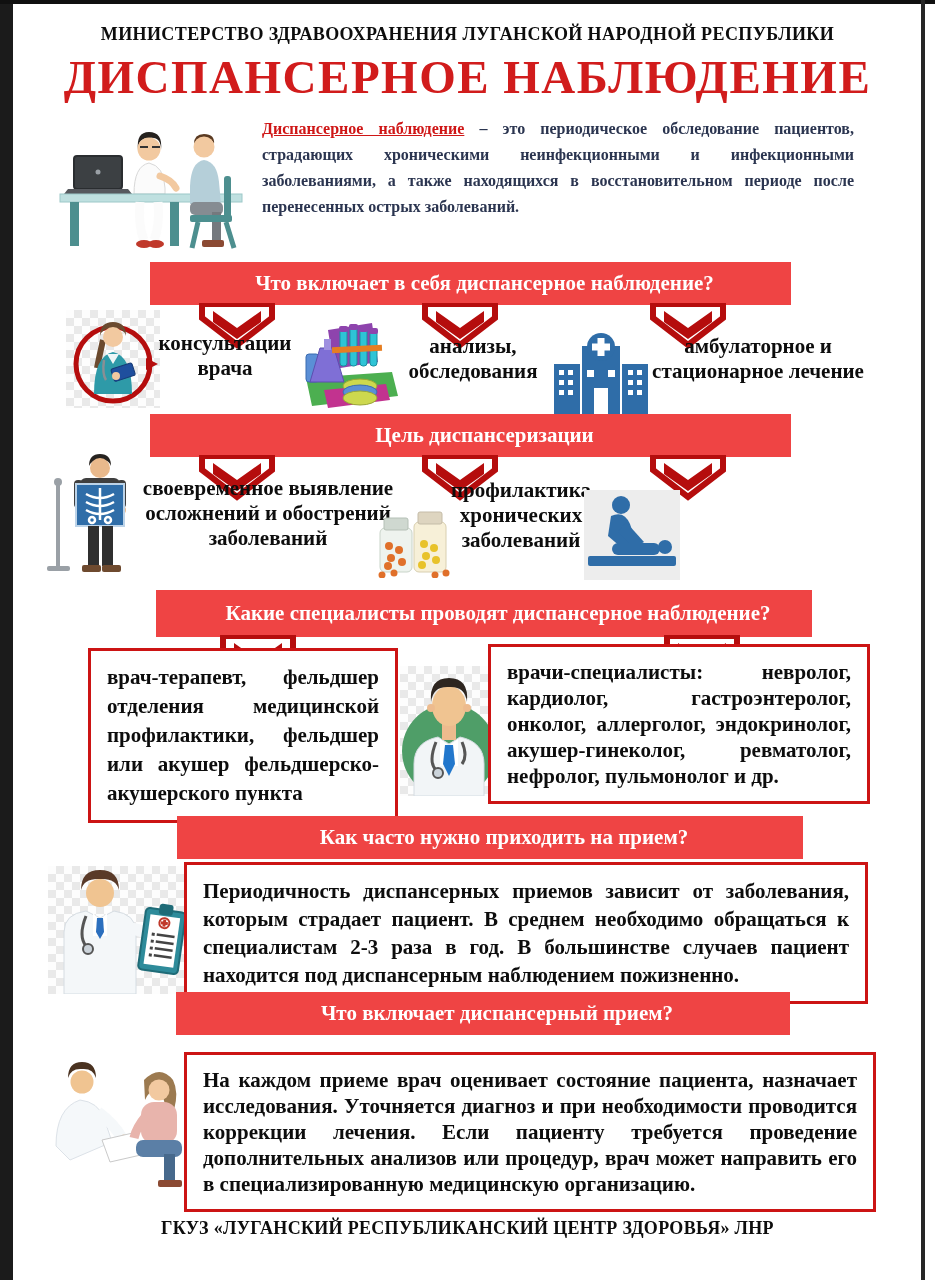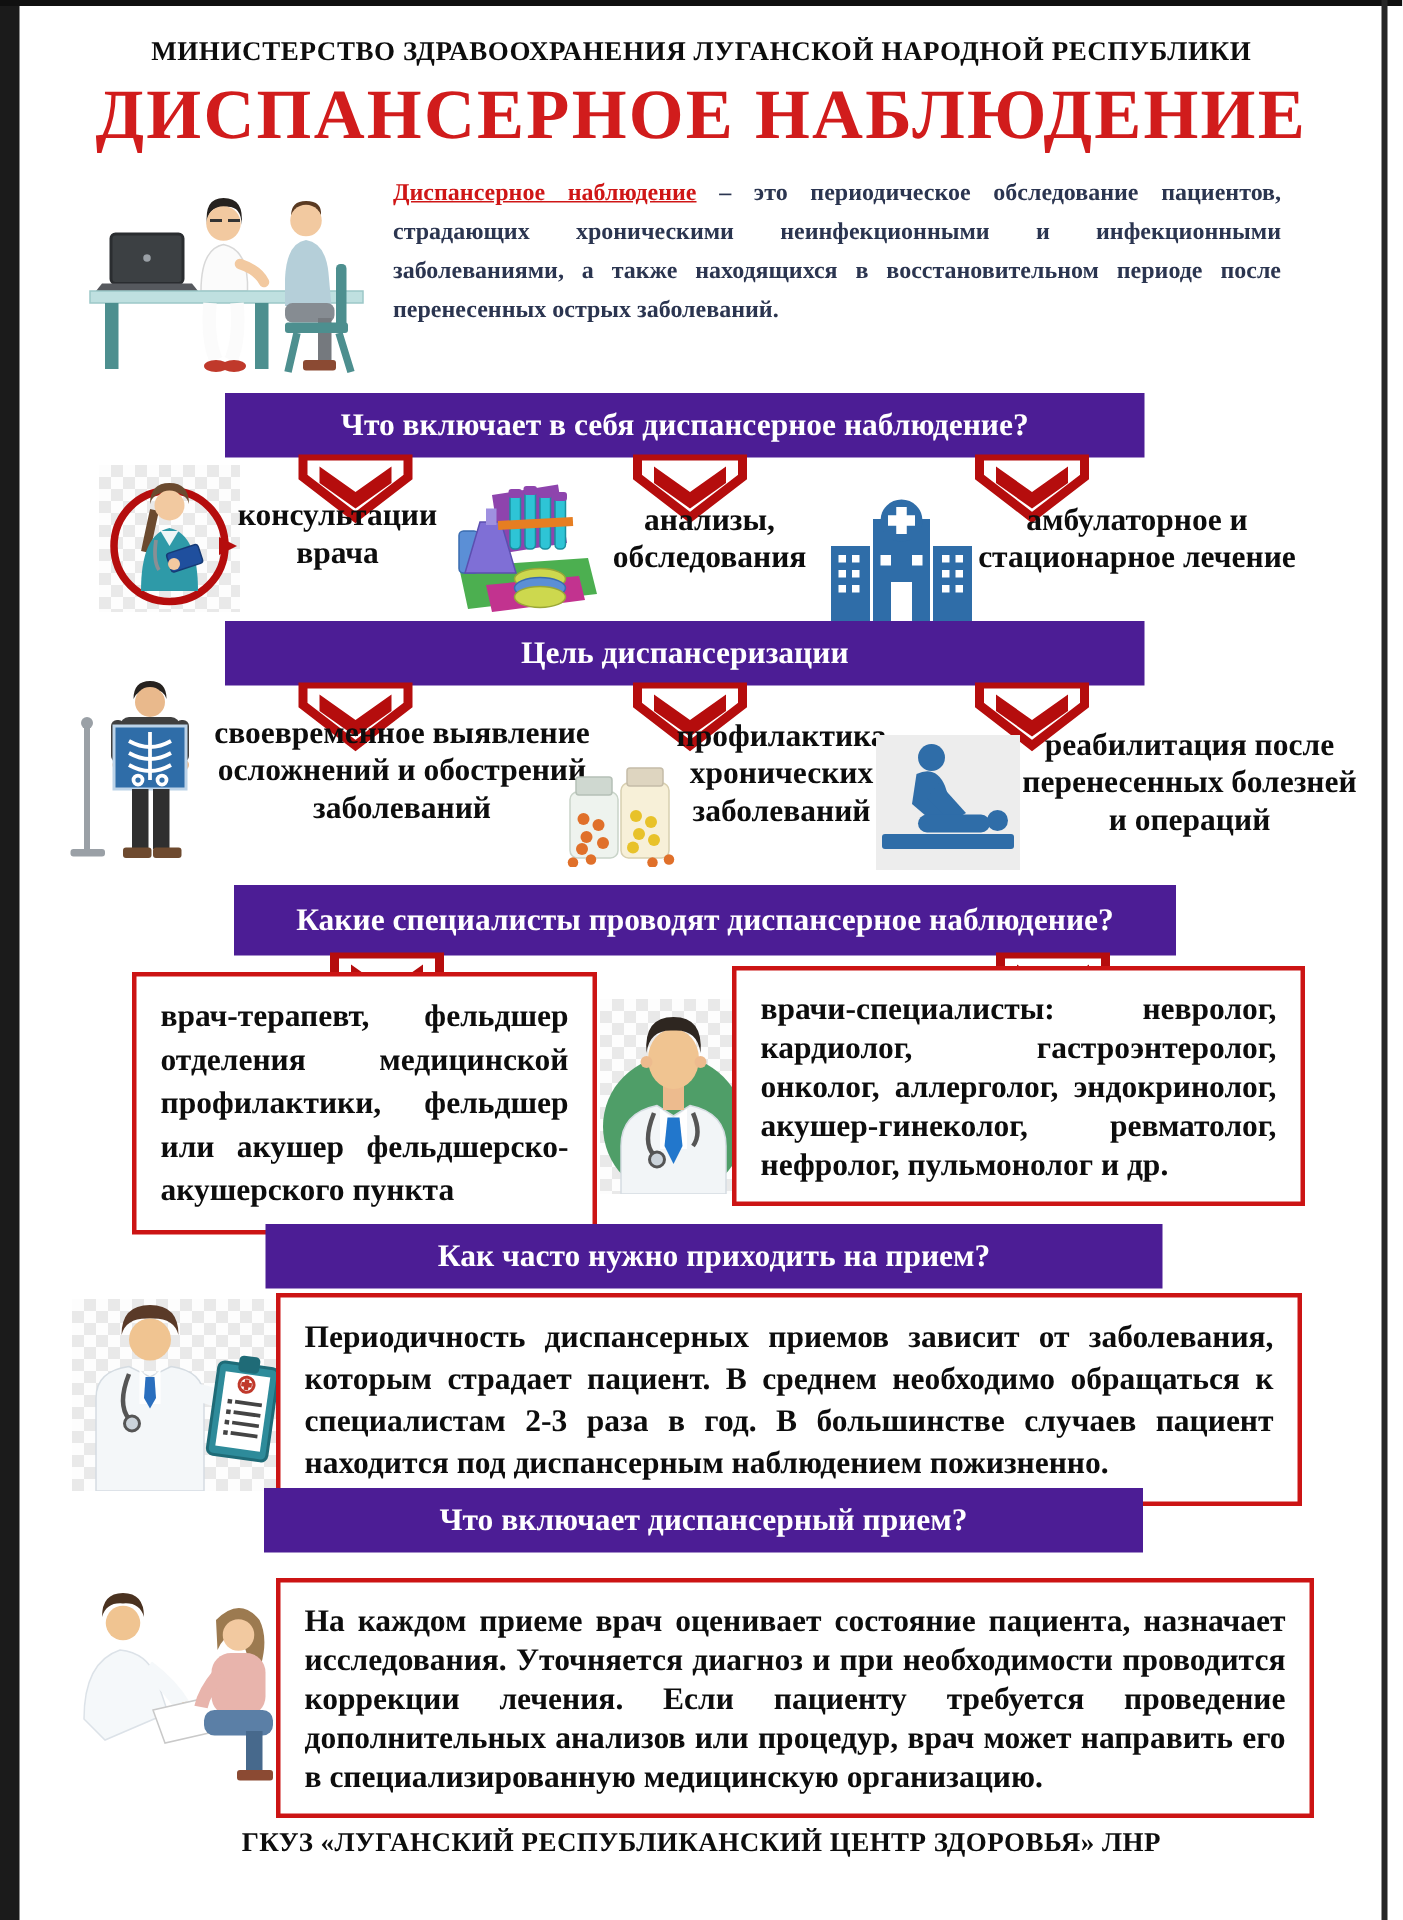--- a/index.html
+++ b/index.html
@@ -15,23 +15,23 @@
   .ministry{position:absolute;left:14px;right:14px;top:24px;text-align:center;
     font-size:18px;letter-spacing:.4px;color:#0d0d0d;}
   .poster-title{position:absolute;left:14px;right:14px;top:50px;text-align:center;
     font-size:47px;letter-spacing:1.5px;color:#d11c1c;}
 
   .intro-img{position:absolute;left:52px;top:118px;width:205px;height:132px;}
   .intro-text{position:absolute;left:262px;top:116px;width:592px;font-size:16px;
     line-height:26px;text-align:justify;color:#2b3550;}
   .intro-lead{color:#cf1616;text-decoration:underline;}
 
-  .banner{position:absolute;background:#4c1d95;color:#ffffff;font-size:21px;
+  .banner{position:absolute;background:#ef4444;color:#ffffff;font-size:21px;
     text-align:center;display:flex;align-items:center;justify-content:center;
-    white-space:nowrap;}
+    white-space:nowrap;padding-left:28px;}
   .chev{position:absolute;width:80px;height:58px;}
   .chev svg{display:block;width:100%;height:100%;}
 
   .item-label{position:absolute;font-size:21px;line-height:25px;text-align:center;color:#0d0d0d;}
   .ill{position:absolute;}
   .ill svg{display:block;width:100%;height:100%;}
   .checker{background:conic-gradient(#e9e9e9 25%,#fdfdfd 0 50%,#e9e9e9 0 75%,#fdfdfd 0);
     background-size:16px 16px;}
 
   .redbox{position:absolute;border:3px solid #cc1414;background:#fff;
@@ -269,21 +269,20 @@
       <g fill="#2f6da8">
         <circle cx="37" cy="15" r="9"></circle>
         <path d="M27 26 Q40 20 46 34 L52 52 L38 58 L24 46 Z"></path>
         <path d="M42 32 L60 52 L50 58 L34 42 Z"></path>
         <circle cx="81" cy="57" r="7"></circle>
         <rect x="28" y="53" width="48" height="12" rx="6"></rect>
         <rect x="4" y="66" width="88" height="10" rx="2"></rect>
       </g>
     </svg>
   </div>
-  <div class="item-label" style="left:676px;top:484px;width:234px;">реабилитация после перенесенных болезней и операций</div>
 
   <div class="banner" style="left:156px;top:590px;width:628px;height:47px;">Какие специалисты проводят диспансерное наблюдение?</div>
   <div class="chev" style="left:218px;top:635px;">
     <svg viewBox="0 0 80 58">
         <path d="M5 1 H75 V15 L40 42 L5 15 Z" fill="#fff" stroke="#b50d0d" stroke-width="6"></path>
         <path d="M16 8 L40 25 L64 8 L64 19 L40 36 L16 19 Z" fill="#b50d0d"></path>
       </svg>
   </div>
   <div class="chev" style="left:662px;top:635px;">
     <svg viewBox="0 0 80 58">

